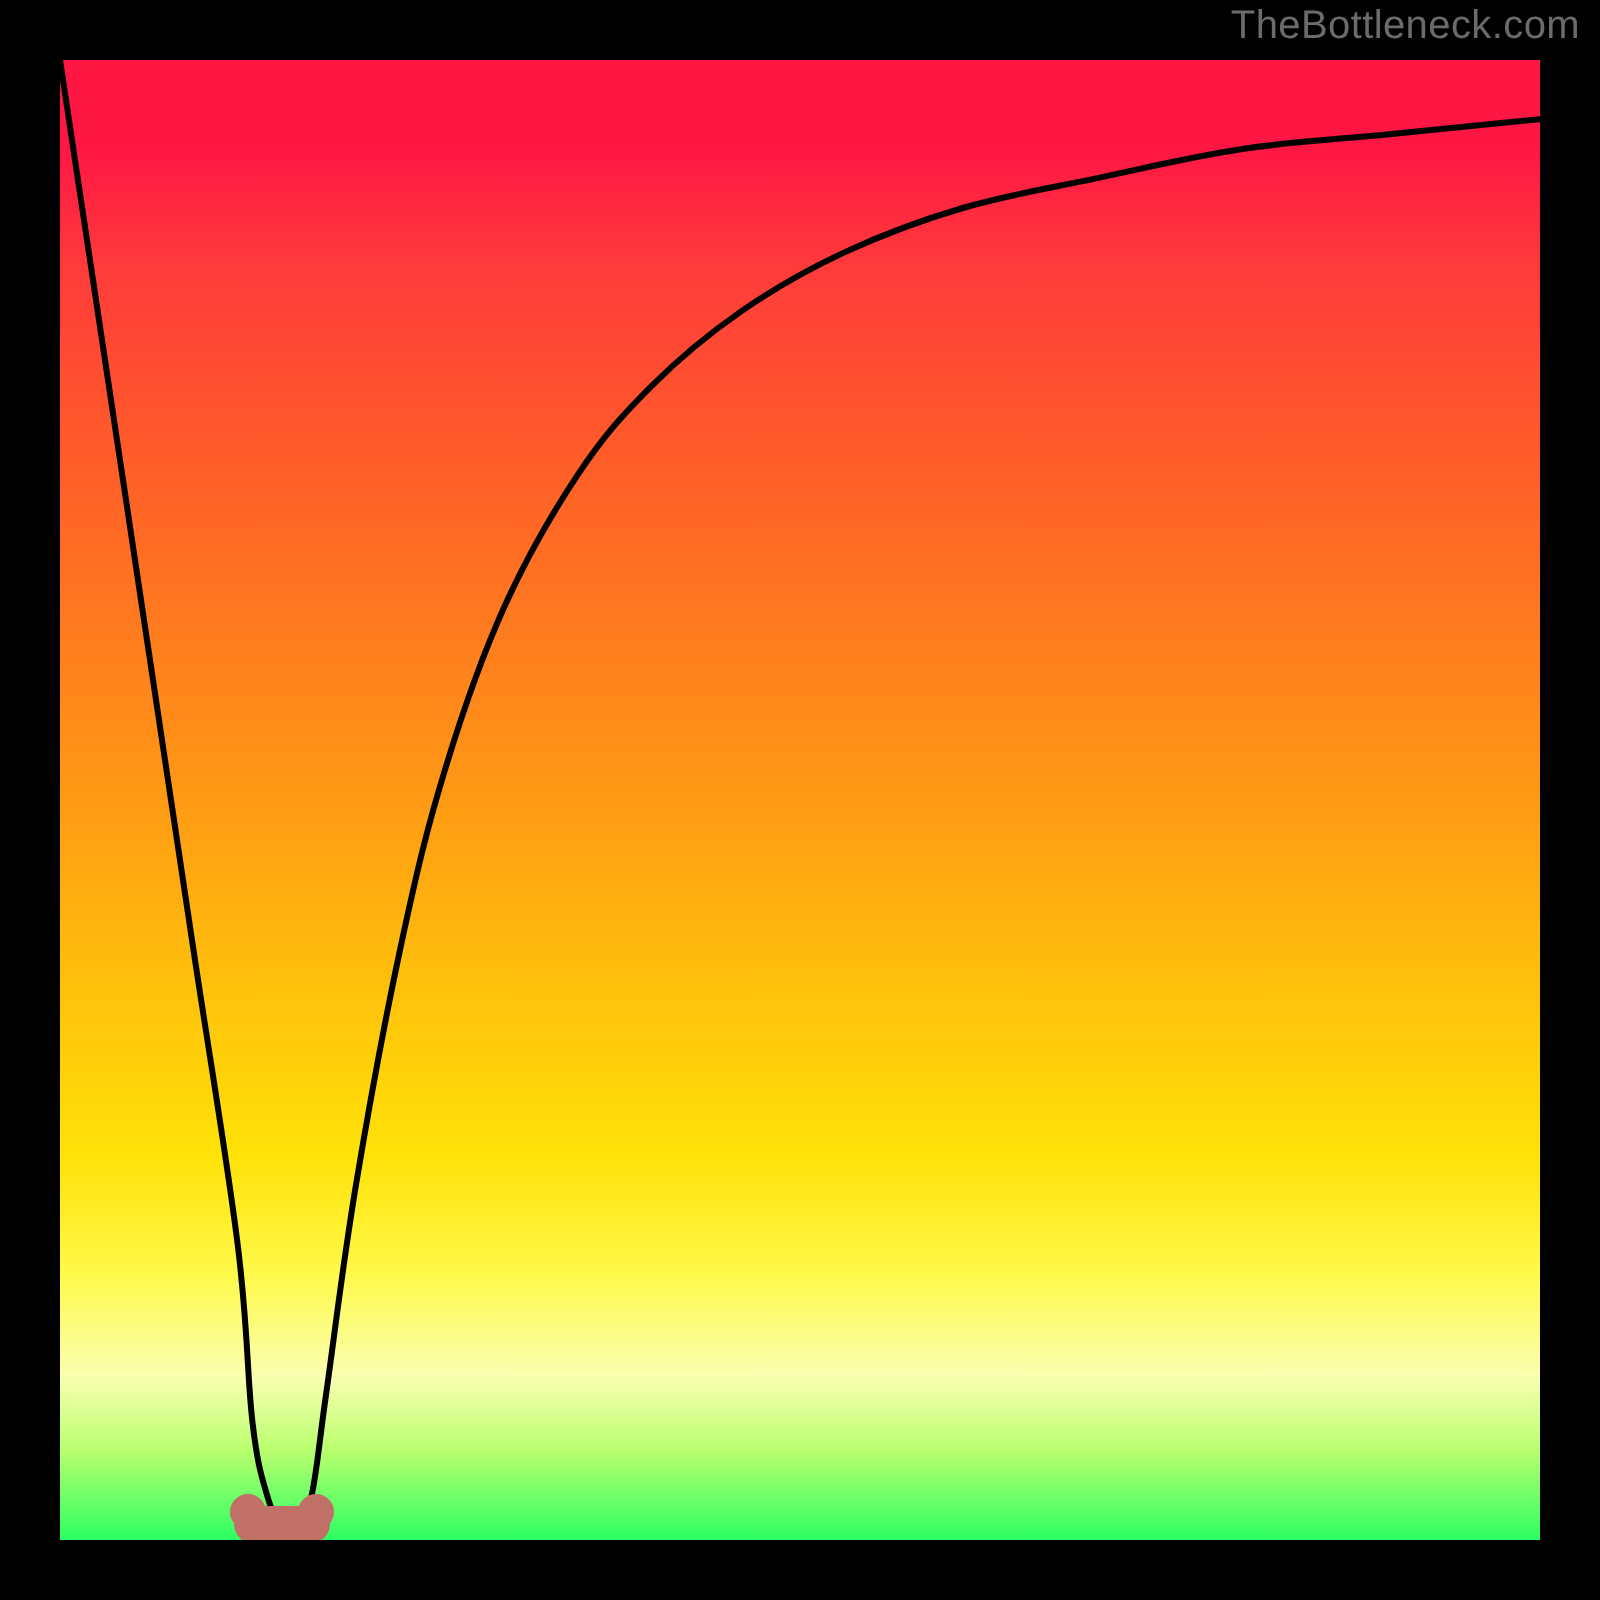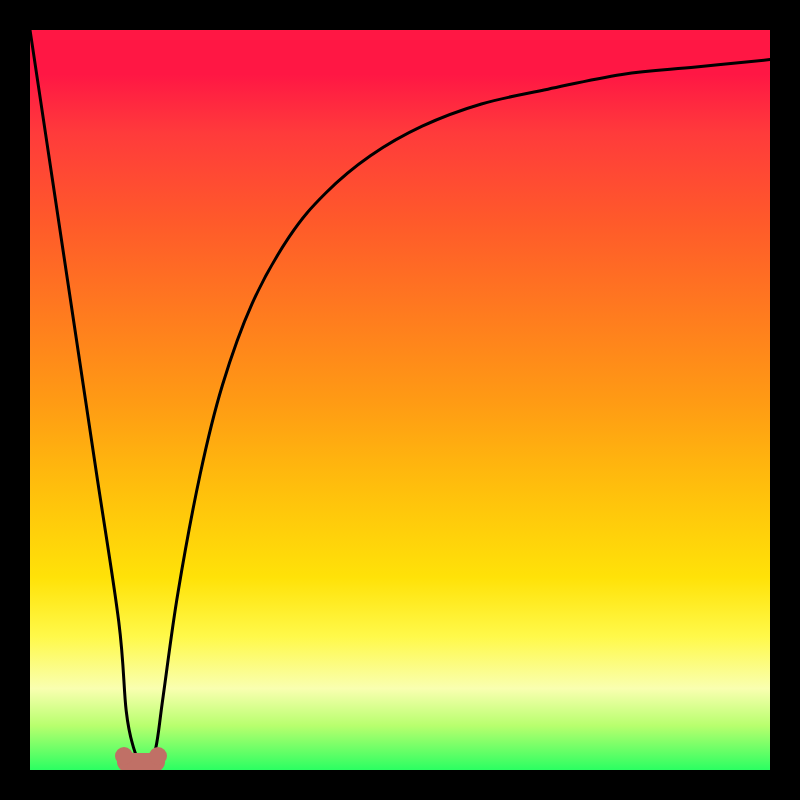--- a/index.html
+++ b/index.html
@@ -80,20 +80,21 @@
     border-radius: 50%;
     top: -6px;
   }
   .marker::before { left: -2px; }
   .marker::after { right: -2px; }
 </style>
 </head>
 <body>
 
 <div class="frame">
+  <div class="attribution">TheBottleneck.com</div>
 
   <div class="plot">
     <div class="gradient"></div>
 
     <svg class="curve" viewBox="0 0 740 740" preserveAspectRatio="none">
       <path id="curve-path" d="M 0 0 C 3.9959999999999996 26.64, 14.208 94.72, 22.2 148 C 30.192 201.28, 36.408 242.72, 44.4 296 C 52.391999999999996 349.28, 58.608 390.72, 66.6 444 C 74.592 497.28, 83.472 549.376, 88.8 592 C 94.128 634.624, 93.536 658.156, 96.2 680.8 C 98.864 703.444, 100.936 708.4759999999999, 103.60000000000001 717.8 C 106.26400000000001 727.124, 108.336 729.936, 111 732.6 C 113.664 735.264, 115.736 735.264, 118.4 732.6 C 121.06400000000001 729.936, 123.13600000000001 729.788, 125.80000000000001 717.8 C 128.464 705.8119999999999, 129.20399999999998 693.972, 133.2 666 C 137.196 638.028, 141.34 602.36, 148 562.4 C 154.66 522.4399999999999, 162.20800000000003 481.296, 170.20000000000002 444 C 178.192 406.704, 183.07600000000002 385.836, 192.4 355.2 C 201.724 324.56399999999996, 210.012 300.44, 222 273.8 C 233.988 247.16000000000003, 245.68 227.18000000000006, 259 207.20000000000005 C 272.32 187.22000000000003, 281.348 177.45199999999994, 296 162.79999999999995 C 310.652 148.14799999999997, 323.084 137.78800000000004, 340.40000000000003 125.80000000000007 C 357.71600000000007 113.81200000000008, 372.22 105.52400000000006, 392.20000000000005 96.20000000000005 C 412.18000000000006 86.87600000000003, 428.756 80.66000000000003, 451.4 74 C 474.044 67.33999999999997, 492.692 64.52799999999992, 518 59.19999999999993 C 543.308 53.87199999999995, 565.36 48.39600000000008, 592 44.40000000000009 C 618.64 40.4040000000001, 639.36 39.664000000000016, 666 37 C 692.64 34.335999999999984, 726.68 30.93200000000002, 740 29.600000000000023" fill="none" stroke="#000000" stroke-width="3" stroke-linecap="round" stroke-linejoin="round"></path>
     </svg>
 
     <div id="marker" class="marker" style="left: 111px; top: 732.6px; background: rgb(192, 112, 102);"></div>
   </div>

